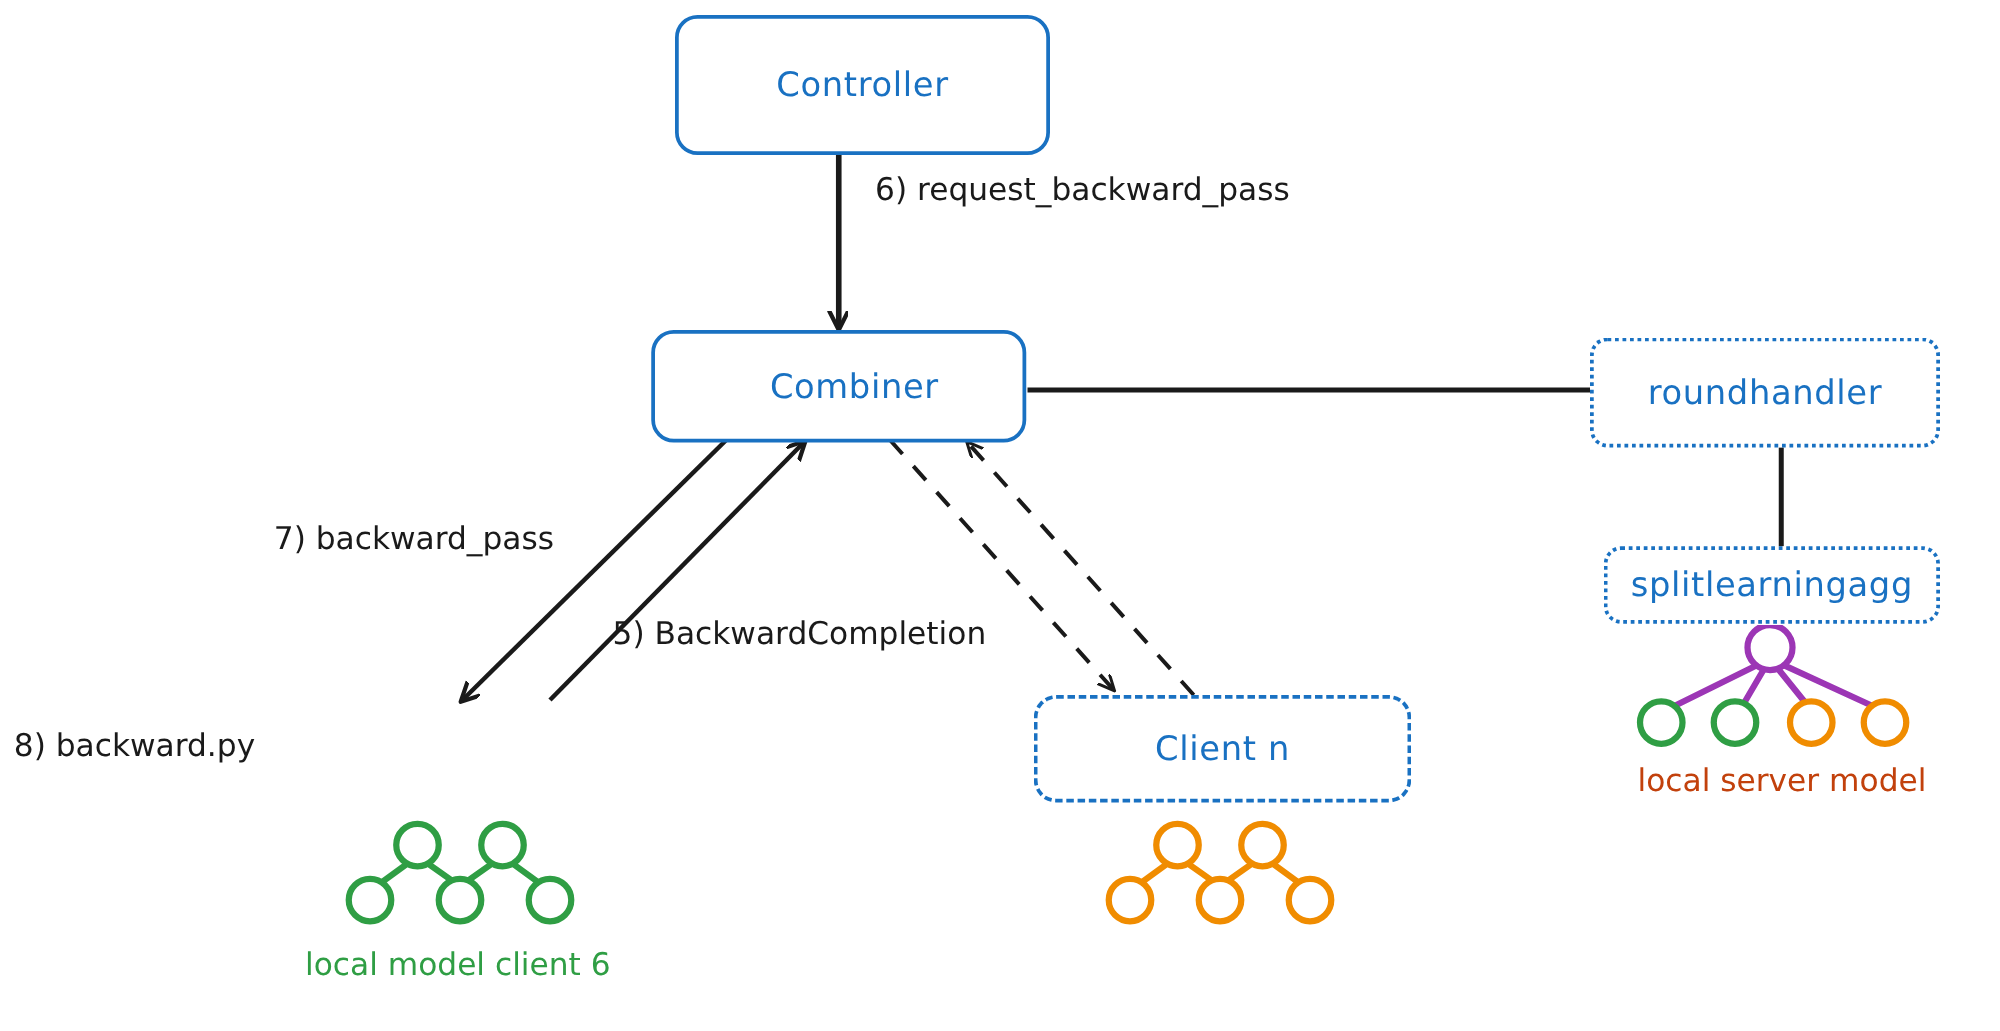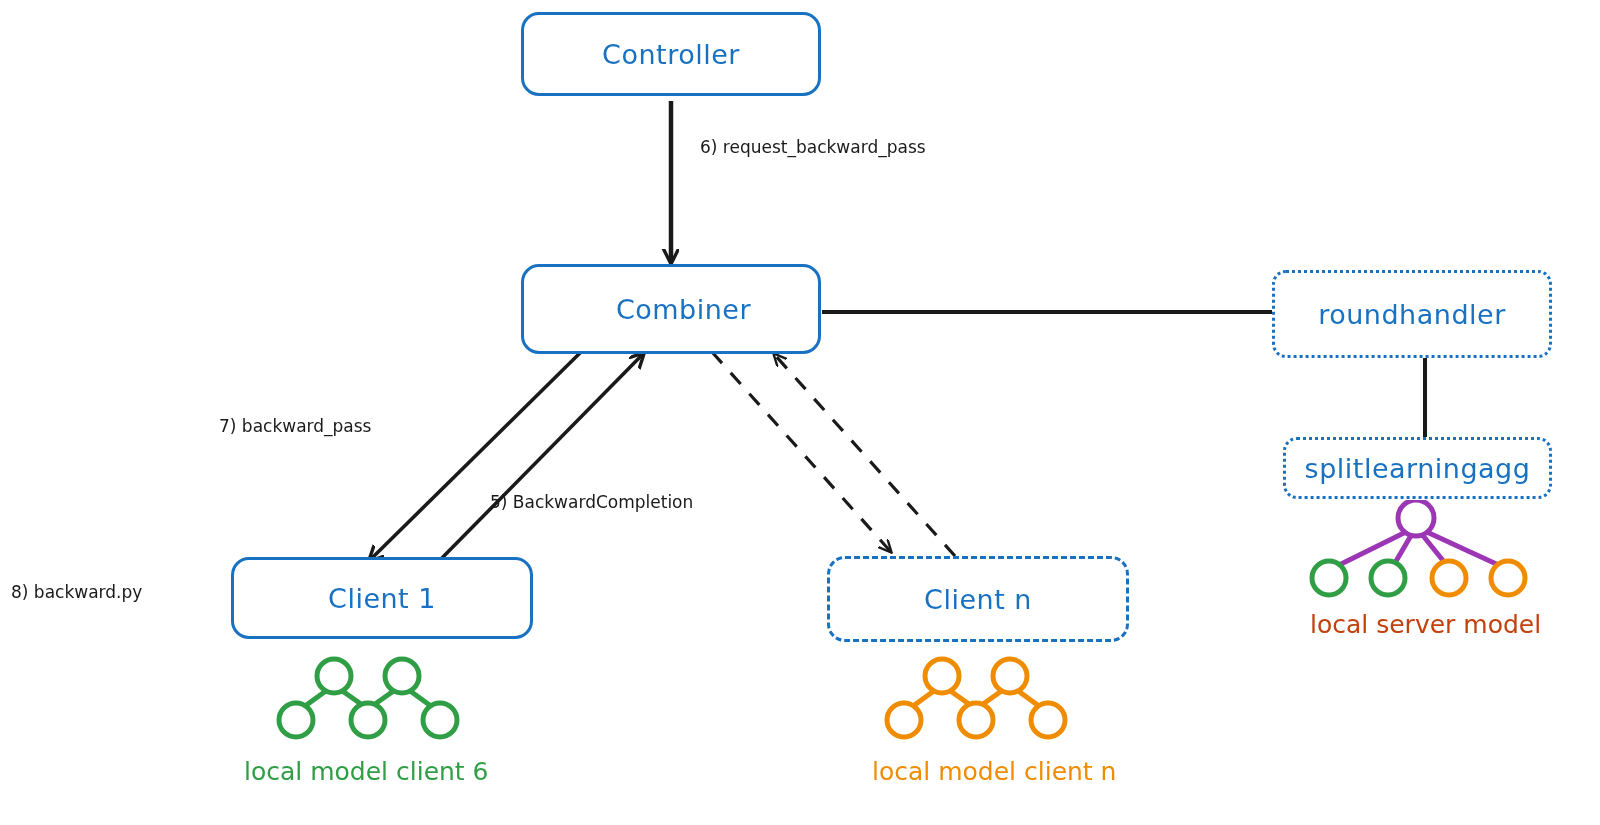--- a/index.html
+++ b/index.html
@@ -47,21 +47,21 @@
     border: 3px dashed #1971c2;
     border-radius: 18px;
   }
   .node.dotted {
     border: 3px dotted #1971c2;
     border-radius: 14px;
   }
   .edge-label {
     position: absolute;
     color: #1a1a1a;
-    font-size: 17px;
+    font-size: 25px;
     font-family: "DejaVu Sans", sans-serif;
     white-space: nowrap;
   }
   .tree-label {
     position: absolute;
     font-size: 25px;
     font-family: "DejaVu Sans", sans-serif;
     white-space: nowrap;
   }
   .tree {
@@ -94,31 +94,28 @@
 
     <line x1="712" y1="352" x2="891" y2="552" stroke="#1a1a1a" stroke-width="3.2" stroke-dasharray="15,13" marker-end="url(#ah-thin)"></line>
 
     <line x1="955" y1="556" x2="774" y2="354" stroke="#1a1a1a" stroke-width="3.2" stroke-dasharray="15,13" marker-end="url(#ah-thin)"></line>
 
     <line x1="822" y1="312" x2="1277" y2="312" stroke="#1a1a1a" stroke-width="4"></line>
 
     <line x1="1425" y1="358" x2="1425" y2="437" stroke="#1a1a1a" stroke-width="4"></line>
   </svg>
 
-  <div class="node solid" style="left:521px; top:12px; width:300px; height:84px;justify-content:center;">
+  <div class="node solid" style="left:540px; top:12px; width:300px; height:112px;justify-content:center;">
     <span class="node-label">Controller</span>
   </div>
 
   <div class="node solid" style="left:521px; top:264px; width:300px; height:90px;padding-left:25px;">
     <span class="node-label">Combiner</span>
   </div>
 
-  <div class="node solid" style="left:231px; top:557px; width:302px; height:82px;">
-    <span class="node-label">Client 1</span>
-  </div>
 
   <div class="node dotted" style="left:1272px; top:270px; width:280px; height:88px;">
     <span class="node-label">roundhandler</span>
   </div>
 
   <div class="node dashed" style="left:827px; top:556px; width:302px; height:86px;">
     <span class="node-label">Client n</span>
   </div>
 
   <div class="node dotted" style="left:1283px; top:437px; width:269px; height:62px;">
@@ -158,21 +155,20 @@
       <line x1="126" y1="33" x2="159" y2="57"></line>
     </g>
     <g stroke="#f08c00" stroke-width="5" fill="#ffffff">
       <circle cx="58" cy="24" r="17"></circle>
       <circle cx="126" cy="24" r="17"></circle>
       <circle cx="20" cy="68" r="17"></circle>
       <circle cx="92" cy="68" r="17"></circle>
       <circle cx="164" cy="68" r="17"></circle>
     </g>
   </svg>
-  <div class="tree-label" style="left:872px; top:757px; color:#f08c00;">local model client n</div>
 
   <svg class="tree" style="left:1303px; top:500px;" width="230" height="100" viewBox="0 0 230 100">
     <g stroke="#9c36b5" stroke-width="5" fill="none" stroke-linecap="round">
       <line x1="113" y1="27" x2="30" y2="68"></line>
       <line x1="113" y1="27" x2="89" y2="68"></line>
       <line x1="113" y1="27" x2="146" y2="68"></line>
       <line x1="113" y1="27" x2="202" y2="68"></line>
     </g>
     <circle cx="113" cy="18" r="18" stroke="#9c36b5" stroke-width="5" fill="#ffffff"></circle>
     <circle cx="26" cy="78" r="17" stroke="#2f9e44" stroke-width="5" fill="#ffffff"></circle>

